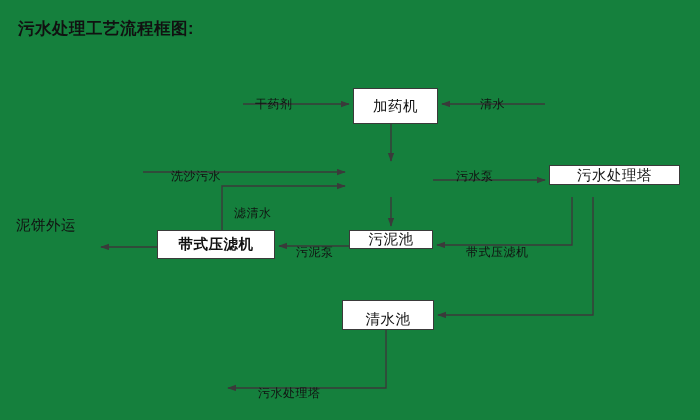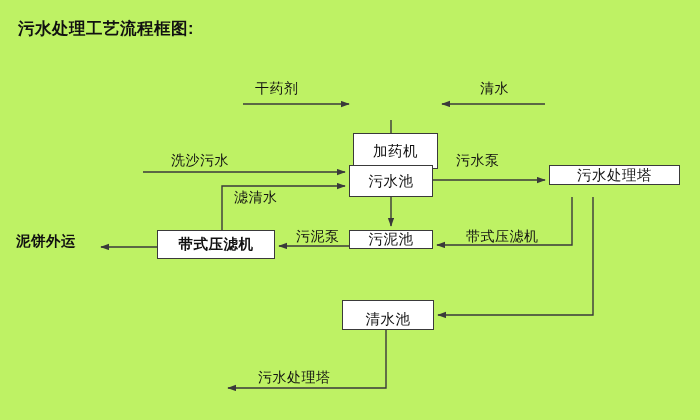--- a/index.html
+++ b/index.html
@@ -12,21 +12,21 @@
     height: 420px;
     font-family: "Liberation Sans", "DejaVu Sans", sans-serif;
     color: #1a1a1a;
     overflow: hidden;
     position: relative;
   }
   #canvas {
     position: relative;
     width: 700px;
     height: 420px;
-    background: #bef264;
+    background: #15803d;
   }
   #title {
     position: absolute;
     left: 18px;
     top: 18px;
     font-size: 16.5px;
     font-weight: bold;
     letter-spacing: 0.5px;
     color: #111111;
     white-space: nowrap;
@@ -46,25 +46,26 @@
     display: flex;
     align-items: center;
     justify-content: center;
     font-size: 14.5px;
     color: #111111;
     white-space: nowrap;
     letter-spacing: 0.5px;
   }
   .edge-label {
     position: absolute;
-    font-size: 14px;
+    font-size: 12px;
     color: #111111;
     white-space: nowrap;
     letter-spacing: 0.5px;
     background: transparent;
+    margin-top: 16px;
   }
   .free-label {
     position: absolute;
     font-size: 14.5px;
     color: #111111;
     white-space: nowrap;
     letter-spacing: 0.5px;
   }
 </style>
 </head>
@@ -102,27 +103,24 @@
 
       <line x1="157" y1="247" x2="101" y2="247" marker-end="url(#ah)"></line>
 
       <polyline points="593,197 593,315 438,315" marker-end="url(#ah)"></polyline>
 
       <polyline points="386,330 386,388 228,388" marker-end="url(#ah)"></polyline>
 
     </g>
   </svg>
 
-  <div class="node" style="left:353px; top:88px; width:85px; height:36px;margin-top:45px;">
+  <div class="node" style="left:353px; top:88px; width:85px; height:36px;">
     <span>加药机</span>
   </div>
 
-  <div class="node" style="left:349px; top:165px; width:84px; height:32px;">
-    <span>污水池</span>
-  </div>
 
   <div class="node" style="left:549px; top:165px; width:131px; height:20px;">
     <span>污水处理塔</span>
   </div>
 
   <div class="node" style="left:157px; top:230px; width:118px; height:29px;font-weight:bold;">
     <span>带式压滤机</span>
   </div>
 
   <div class="node" style="left:349px; top:230px; width:84px; height:19px;">
@@ -140,17 +138,17 @@
   <div class="edge-label" style="left:171px; top:152px;">洗沙污水</div>
 
   <div class="edge-label" style="left:234px; top:189px;">滤清水</div>
 
   <div class="edge-label" style="left:456px; top:152px;">污水泵</div>
 
   <div class="edge-label" style="left:466px; top:228px;">带式压滤机</div>
 
   <div class="edge-label" style="left:296px; top:228px;">污泥泵</div>
 
-  <div class="free-label" style="left:16px; top:232px;font-weight:bold;">泥饼外运</div>
+  <div class="free-label" style="left:16px; top:216px;">泥饼外运</div>
 
   <div class="edge-label" style="left:258px; top:369px;">污水处理塔</div>
 
 </div>
 
 </body></html>

